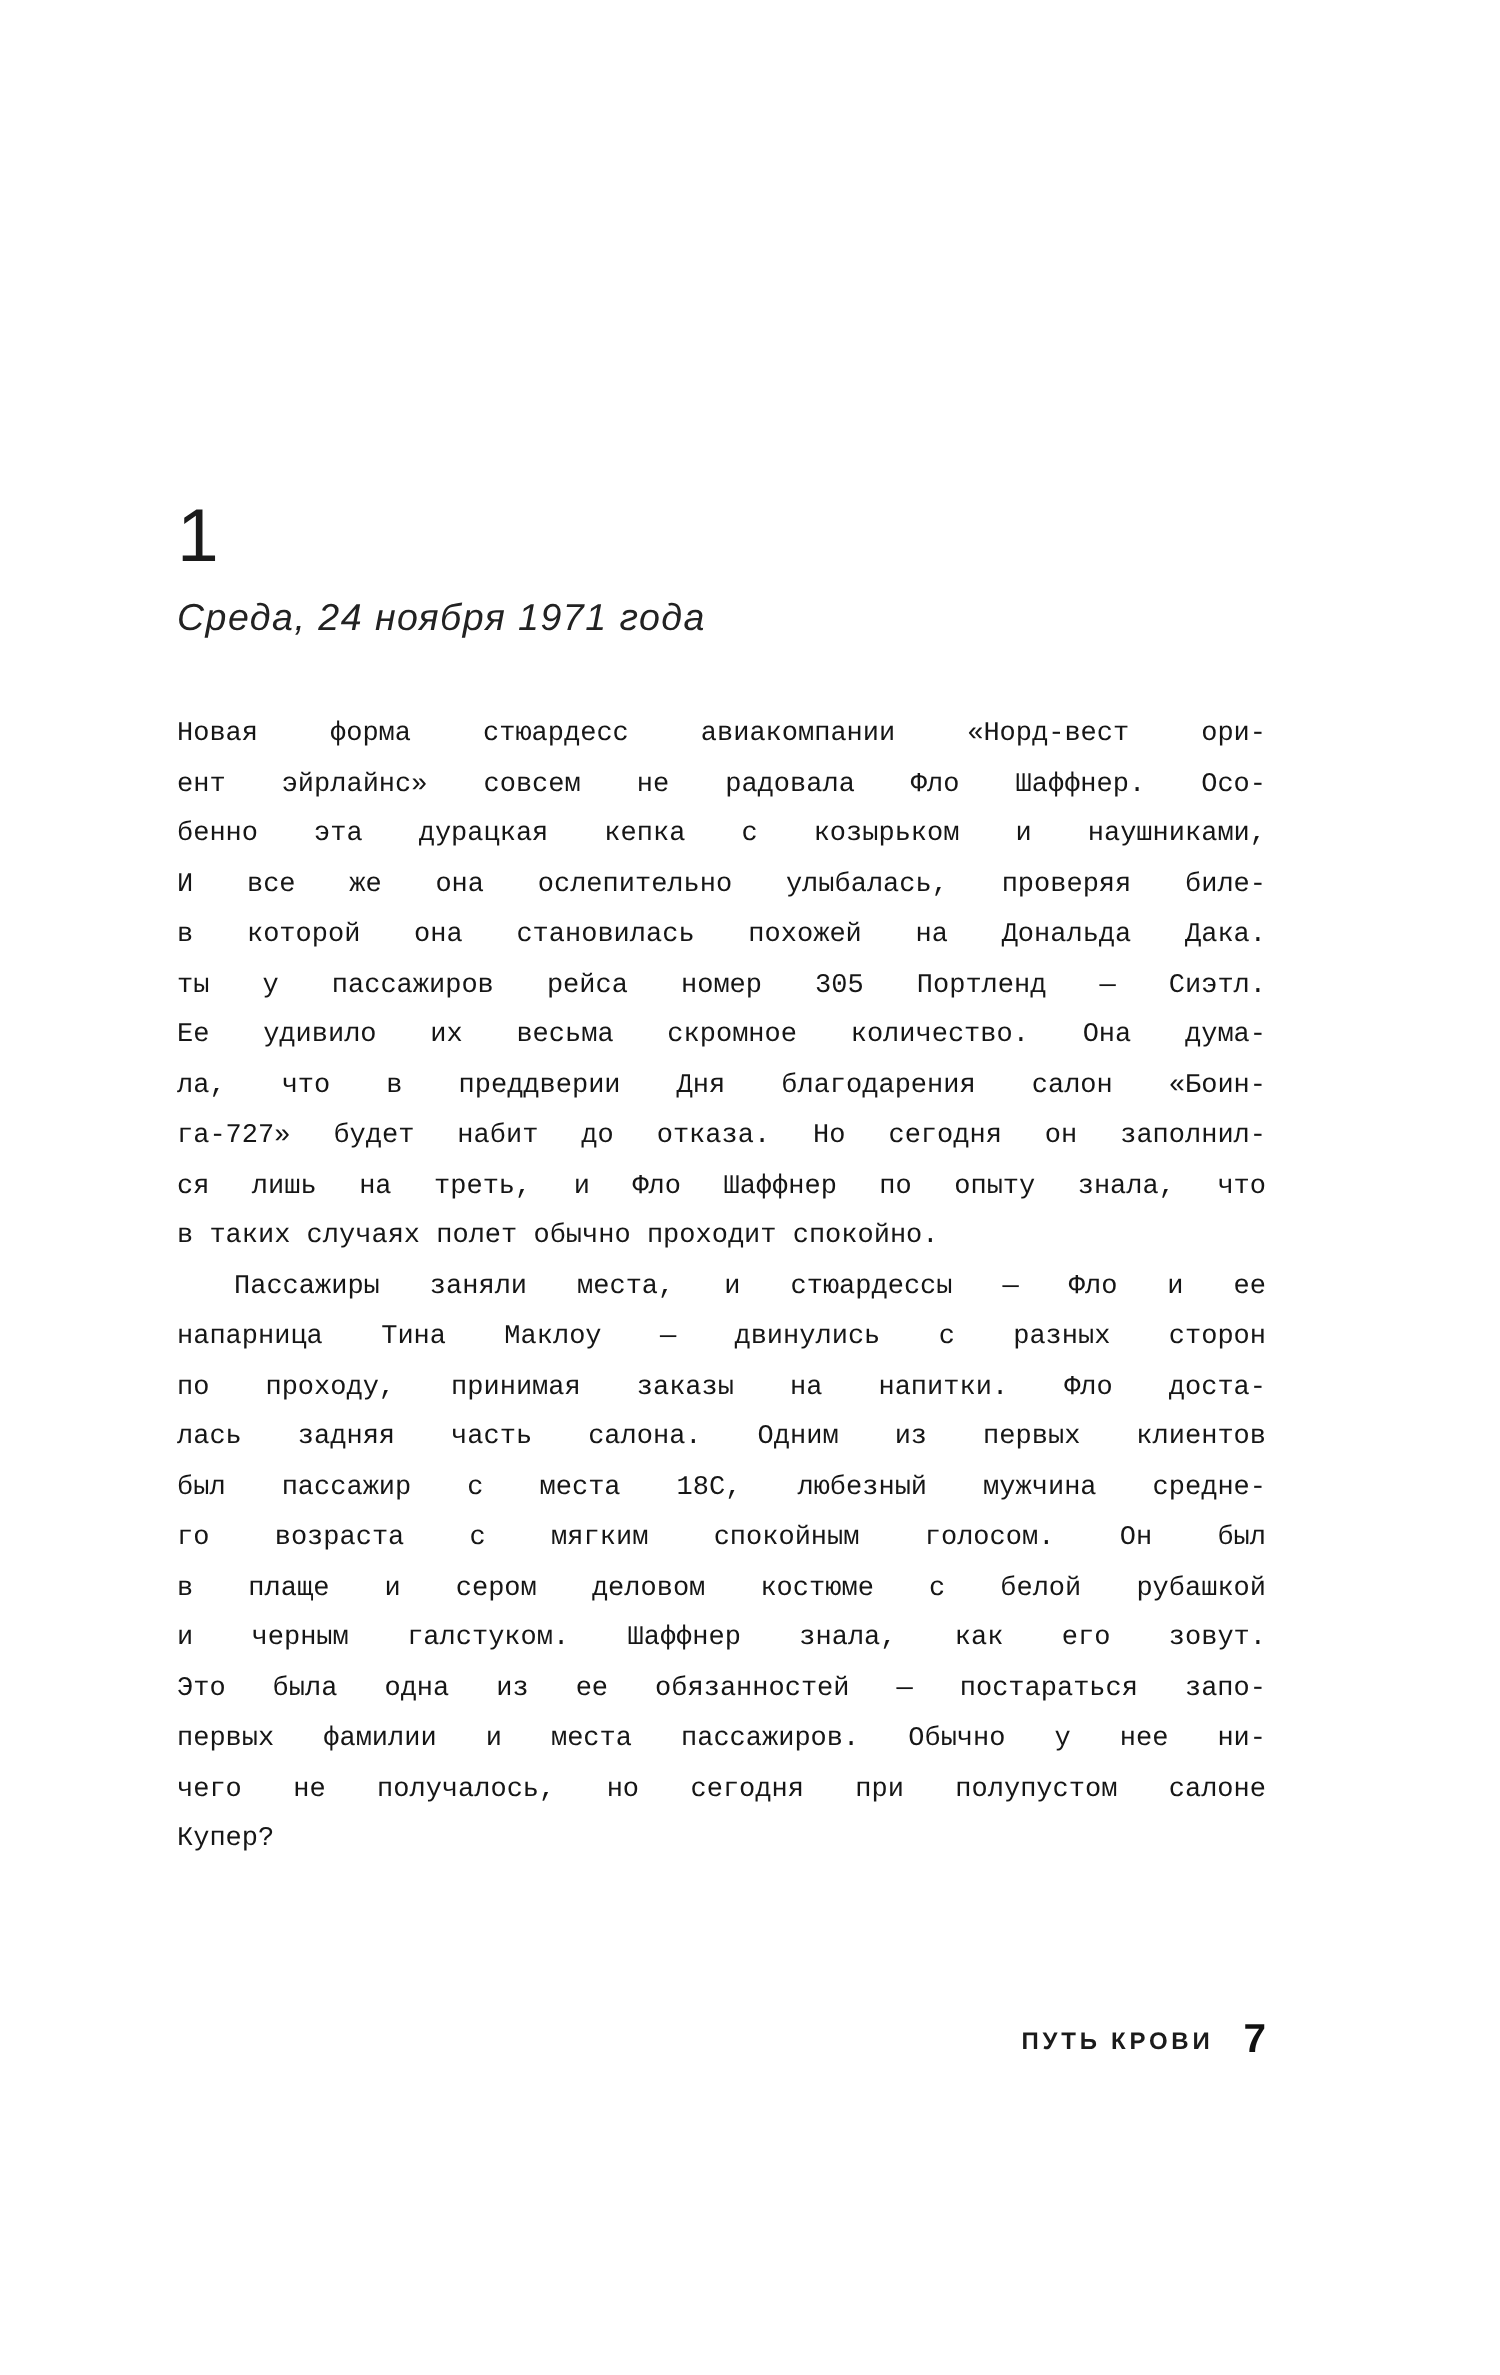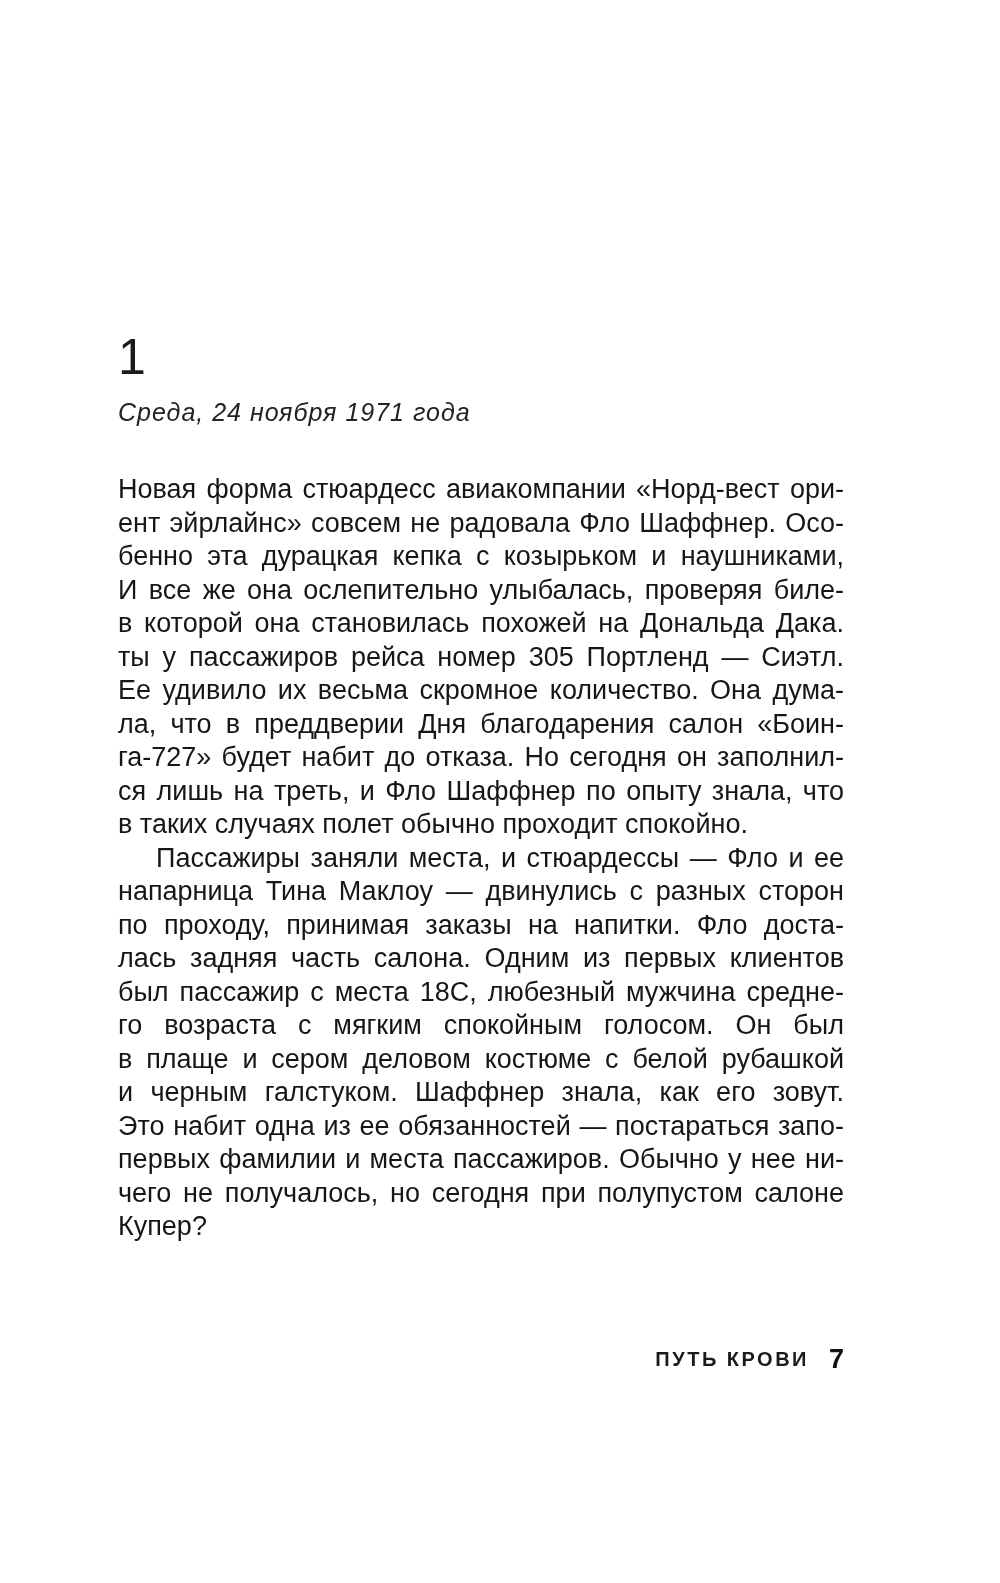--- a/index.html
+++ b/index.html
@@ -29,22 +29,22 @@
     margin-top: 17px;
     font-family: Liberation Sans, sans-serif;
     font-style: italic;
     font-size: 25px;
     letter-spacing: 1px;
     line-height: 28px;
     color: #222222;
   }
   .body-text {
     margin-top: 47px;
-    font-family: Liberation Sans, sans-serif;
-    font-size: 27px;
+    font-family: Liberation Mono, monospace;
+    font-size: 18px;
     line-height: 33.5px;
     color: #161616;
   }
   .paragraph { margin: 0; }
   .line {
     text-align: justify;
     white-space: normal;
   }
   .line.just {
     text-align: justify;
@@ -57,21 +57,21 @@
     position: absolute;
     left: 118px;
     top: 1344px;
     width: 726px;
     text-align: right;
     font-family: "Liberation Sans", "DejaVu Sans", sans-serif;
     white-space: nowrap;
   }
   .running-title {
     font-weight: 700;
-    font-size: 20px;
+    font-size: 16px;
     letter-spacing: 2.5px;
     color: #1b1b1b;
     vertical-align: baseline;
   }
   .page-number {
     font-weight: 700;
     font-size: 27px;
     margin-left: 20px;
     color: #111111;
     vertical-align: -2px;
@@ -100,21 +100,21 @@
         </div>
         <div class="paragraph">
           <div class="line just indent">Пассажиры заняли места, и стюардессы — Фло и ее</div>
           <div class="line just">напарница Тина Маклоу — двинулись с разных сторон</div>
           <div class="line just">по проходу, принимая заказы на напитки. Фло доста-</div>
           <div class="line just">лась задняя часть салона. Одним из первых клиентов</div>
           <div class="line just">был пассажир с места 18C, любезный мужчина средне-</div>
           <div class="line just">го возраста с мягким спокойным голосом. Он был</div>
           <div class="line just">в плаще и сером деловом костюме с белой рубашкой</div>
           <div class="line just">и черным галстуком. Шаффнер знала, как его зовут.</div>
-          <div class="line just">Это набит одна из ее обязанностей — постараться запо-</div>
+          <div class="line just">Это была одна из ее обязанностей — постараться запо-</div>
           <div class="line just">первых фамилии и места пассажиров. Обычно у нее ни-</div>
           <div class="line just">чего не получалось, но сегодня при полупустом салоне</div>
         </div>
         <div class="paragraph">
           <div class="line">Купер?</div>
         </div>
       </div>
   </div>
   <div class="footer">
     <span class="running-title">ПУТЬ КРОВИ</span><span class="page-number">7</span>

